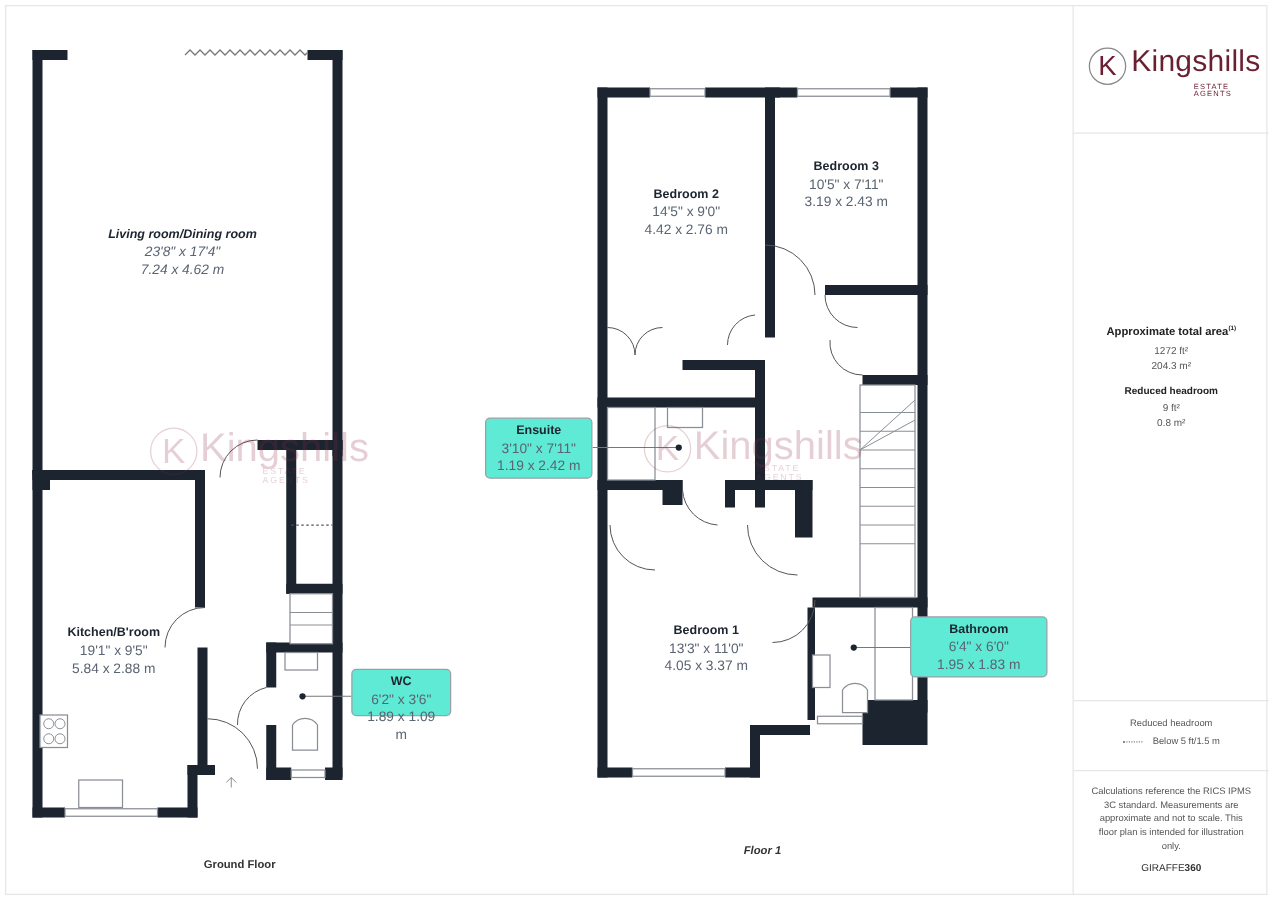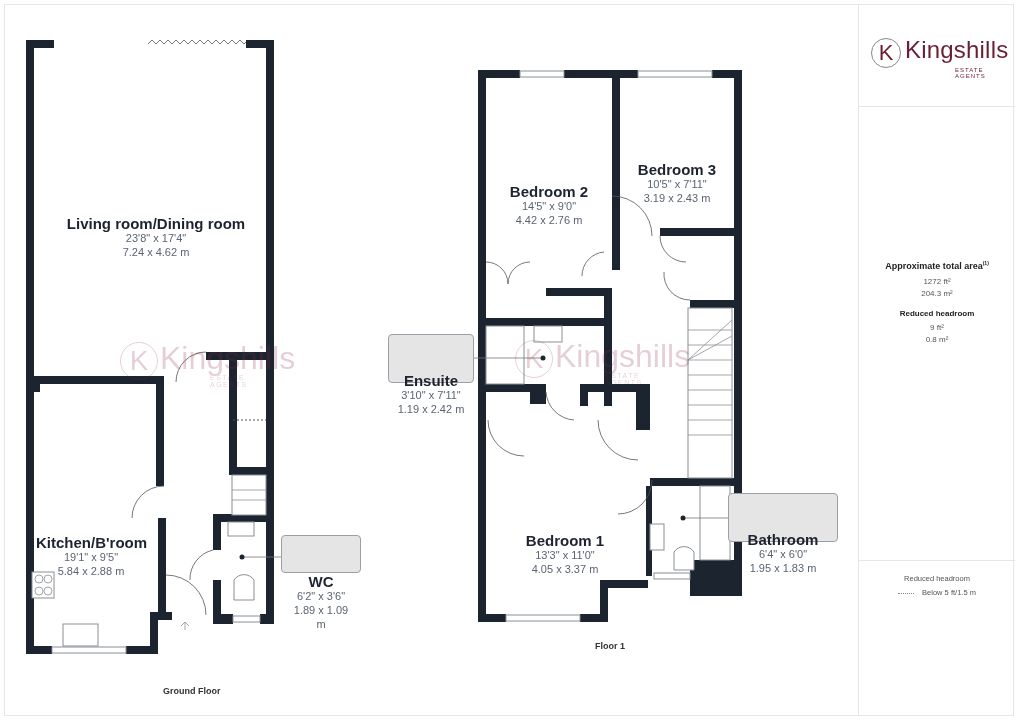--- a/index.html
+++ b/index.html
@@ -1,22 +1,22 @@
 <!DOCTYPE html>
 <html><head>
 <meta charset="utf-8">
 <style>
   html,body{margin:0;padding:0;background:#fff;}
   body{width:1018px;height:720px;position:relative;overflow:hidden;font-family:"Liberation Sans",sans-serif;color:#1c2430;}
   .frame{position:absolute;left:4px;top:4px;width:1010px;height:712px;border:1px solid #e6e6e6;box-sizing:border-box;}
   svg.plan{position:absolute;left:0;top:0;}
   .label{position:absolute;text-align:center;line-height:14px;}
-  .label .name{font-weight:bold;font-size:15px;color:#1c2430;margin-top:36px;}
+  .label .name{font-weight:bold;font-size:10px;color:#1c2430;}
   .label .dim{font-size:11px;color:#5a6472;}
-  .callout{position:absolute;background:#e5e5e5;border:1px solid #9aa0a8;border-radius:4px;text-align:center;line-height:14px;padding:3px 6px;box-sizing:border-box;}
+  .callout{position:absolute;background:#5eead4;border:1px solid #9aa0a8;border-radius:4px;text-align:center;line-height:14px;padding:3px 6px;box-sizing:border-box;}
   .floor-title{position:absolute;font-size:9px;font-weight:bold;color:#333;}
   .side{position:absolute;left:858px;top:4px;width:156px;height:712px;border-left:1px solid #e6e6e6;}
   .side .sec{position:absolute;left:0;width:156px;text-align:center;border-top:1px solid #e6e6e6;}
   .logo{position:absolute;left:0;top:0;width:156px;height:102px;}
   .logo .circle{position:absolute;left:12px;top:34px;width:28px;height:28px;border:1px solid #888;border-radius:50%;text-align:center;line-height:28px;font-size:22px;color:#6b1f33;}
   .logo .brand{position:absolute;left:46px;top:32px;font-size:24px;color:#6b1f33;letter-spacing:0.2px;}
   .logo .sub{position:absolute;left:96px;top:63px;font-size:6px;color:#6b1f33;letter-spacing:1px;}
   .small{font-size:8px;color:#555;line-height:12px;}
   .bold{font-weight:bold;color:#222;}
   .wm{position:absolute;opacity:0.22;color:#8b2a45;}
@@ -166,21 +166,21 @@
   <div class="c">K</div>
   <div class="t">Kingshills</div>
   <div class="s">ESTATE AGENTS</div>
 </div>
 <div class="wm" style="left:515px;top:340px;">
   <div class="c">K</div>
   <div class="t">Kingshills</div>
   <div class="s">ESTATE AGENTS</div>
 </div>
 
-<div class="label" style="left:56px;top:181px;width:200px;">
+<div class="label" style="left:46px;top:181px;width:200px;font-style:italic;">
   <div class="name">Living room/Dining room</div>
   <div class="dim">23'8" x 17'4"</div>
   <div class="dim">7.24 x 4.62 m</div>
 </div>
 <div class="label" style="left:36px;top:500px;width:110px;">
   <div class="name">Kitchen/B'room</div>
   <div class="dim">19'1" x 9'5"</div>
   <div class="dim">5.84 x 2.88 m</div>
 </div>
 <div class="callout" style="left:281px;top:535px;width:80px;height:38px;">
@@ -214,21 +214,21 @@
   <div class="dim">13'3" x 11'0"</div>
   <div class="dim">4.05 x 3.37 m</div>
 </div>
 <div class="callout" style="left:728px;top:493px;width:110px;height:49px;">
   <div class="label" style="position:static;">
     <div class="name">Bathroom</div>
     <div class="dim">6'4" x 6'0"</div>
     <div class="dim">1.95 x 1.83 m</div>
   </div>
 </div>
-<div class="floor-title" style="left:595px;top:641px;">Floor 1</div>
+<div class="floor-title" style="left:595px;top:675px;font-style:italic;">Floor 1</div>
 
 <div class="side">
   <div class="logo">
     <div class="circle">K</div>
     <div class="brand">Kingshills</div>
     <div class="sub">ESTATE AGENTS</div>
   </div>
 
   <div class="sec" style="top:102px;height:410px;">
     <div style="position:absolute;top:150px;width:156px;">
@@ -244,13 +244,19 @@
   </div>
 
 
   <div class="sec" style="top:556px;height:56px;">
     <div class="small" style="margin-top:12px;font-size:7.5px;">Reduced headroom</div>
     <div class="small" style="margin-top:2px;font-size:7.5px;">
       <span style="display:inline-block;width:16px;border-top:1px dotted #888;vertical-align:middle;margin-right:8px;"></span><span>Below 5 ft/1.5 m</span>
     </div>
   </div>
 
+  <div class="sec" style="top:612px;height:100px;">
+    <div class="small" style="margin:10px 14px 0 14px;font-size:7.5px;line-height:11px;">Calculations reference the RICS IPMS 3C standard. Measurements are approximate and not to scale. This floor plan is intended for illustration only.</div>
+    <div style="margin-top:8px;font-size:8px;color:#333;">
+      <span>GIRAFFE</span><span style="font-weight:bold;">360</span>
+    </div>
+  </div>
 </div>
 
 </body></html>

